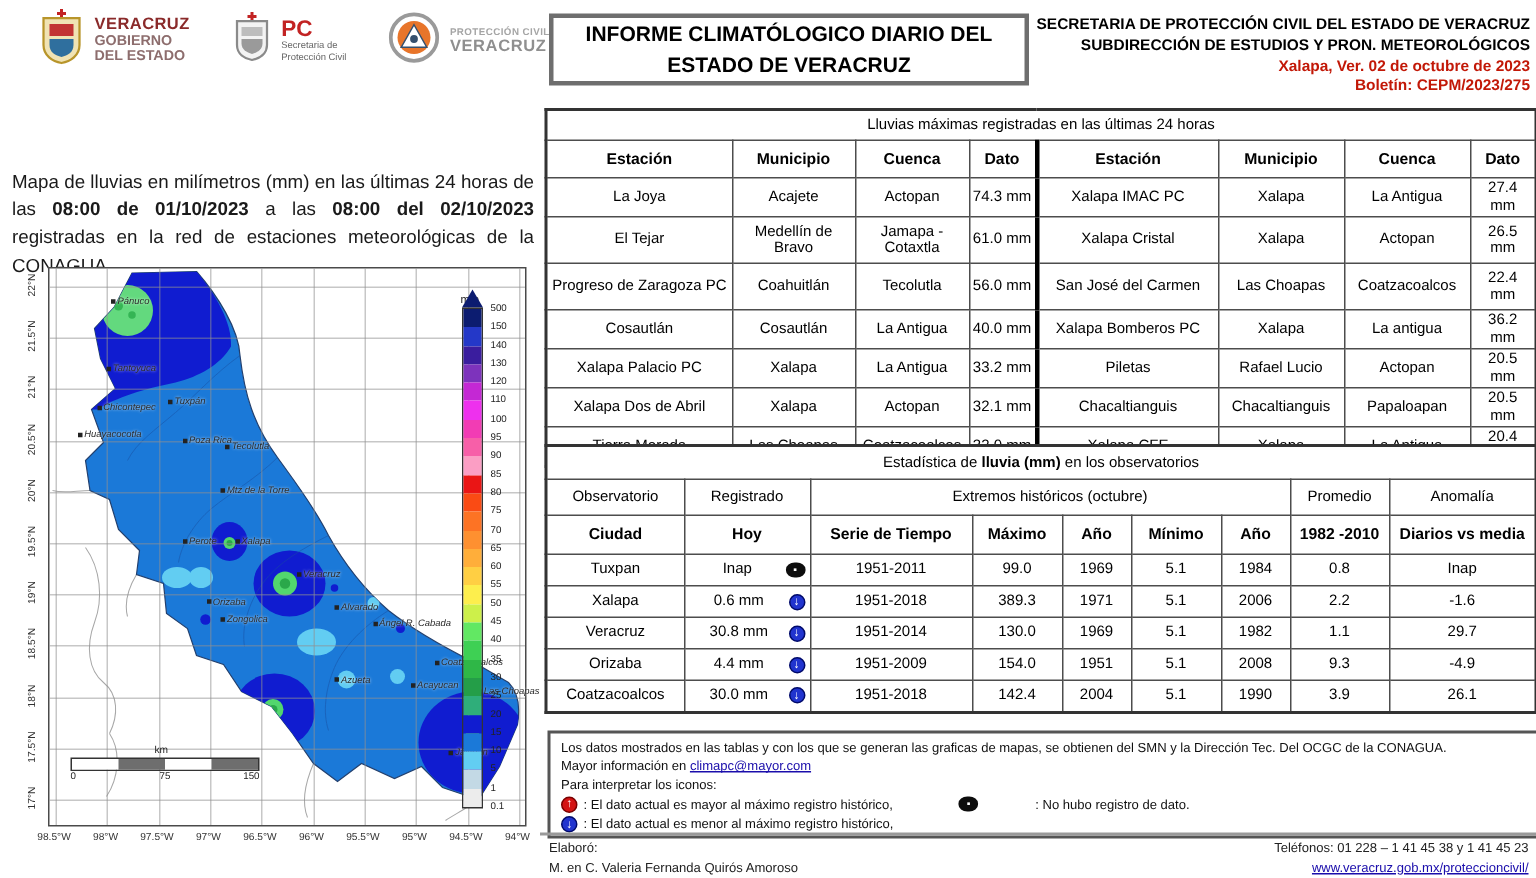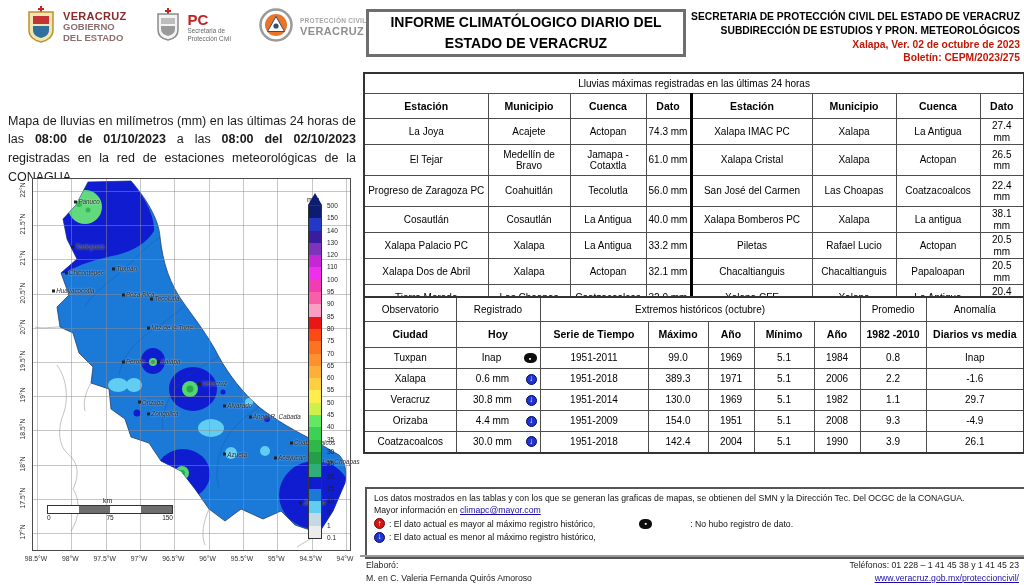--- a/index.html
+++ b/index.html
@@ -425,21 +425,21 @@
         <td>22.4 mm</td>
       </tr>
       <tr>
         <td>Cosautlán</td>
         <td>Cosautlán</td>
         <td>La Antigua</td>
         <td>40.0 mm</td>
         <td class="divL">Xalapa Bomberos PC</td>
         <td>Xalapa</td>
         <td>La antigua</td>
-        <td>38.1 mm</td>
+        <td>36.2 mm</td>
       </tr>
       <tr>
         <td>Xalapa Palacio PC</td>
         <td>Xalapa</td>
         <td>La Antigua</td>
         <td>33.2 mm</td>
         <td class="divL">Piletas</td>
         <td>Rafael Lucio</td>
         <td>Actopan</td>
         <td>20.5 mm</td>
@@ -473,20 +473,23 @@
       <col style="width:84px">
       <col style="width:108px">
       <col style="width:60px">
       <col style="width:46px">
     <col style="width:60px">
       <col style="width:46px">
       <col style="width:66px">
       <col style="width:98px">
   </colgroup>
   <thead>
+    <tr class="ttl">
+        <td colspan="9"><span>Estadística de </span><b>lluvia (mm)</b><span> en los observatorios</span></td>
+      </tr>
     <tr class="hdr1">
       <td>Observatorio</td>
       <td>Registrado</td>
       <td colspan="5">Extremos históricos (octubre)</td>
       <td>Promedio</td>
       <td>Anomalía</td>
     </tr>
     <tr class="hdr2">
       <td>Ciudad</td>
       <td>Hoy</td>
@@ -579,20 +582,21 @@
         <td>1990</td>
         <td>3.9</td>
         <td>26.1</td>
       </tr>
     </tbody>
 </table>
 
 <div class="notes">
   <div>Los datos mostrados en las tablas y con los que se generan las graficas de mapas, se obtienen del SMN y la Dirección Tec. Del OCGC de la CONAGUA.</div>
   <div><span>Mayor información en </span><a class="link">climapc@mayor.com</a></div>
+  <div>Para interpretar los iconos:</div>
   <div class="icons-row">
     <span class="icon up">↑</span>
     <span>: El dato actual es mayor al máximo registro histórico,</span>
     <span class="gap"></span>
     <span class="icon nodata">▪</span>
     <span style="margin-left:34px">: No hubo registro de dato.</span>
   </div>
   <div class="icons-row">
     <span class="icon down">↓</span>
     <span>: El dato actual es menor al máximo registro histórico,</span>

